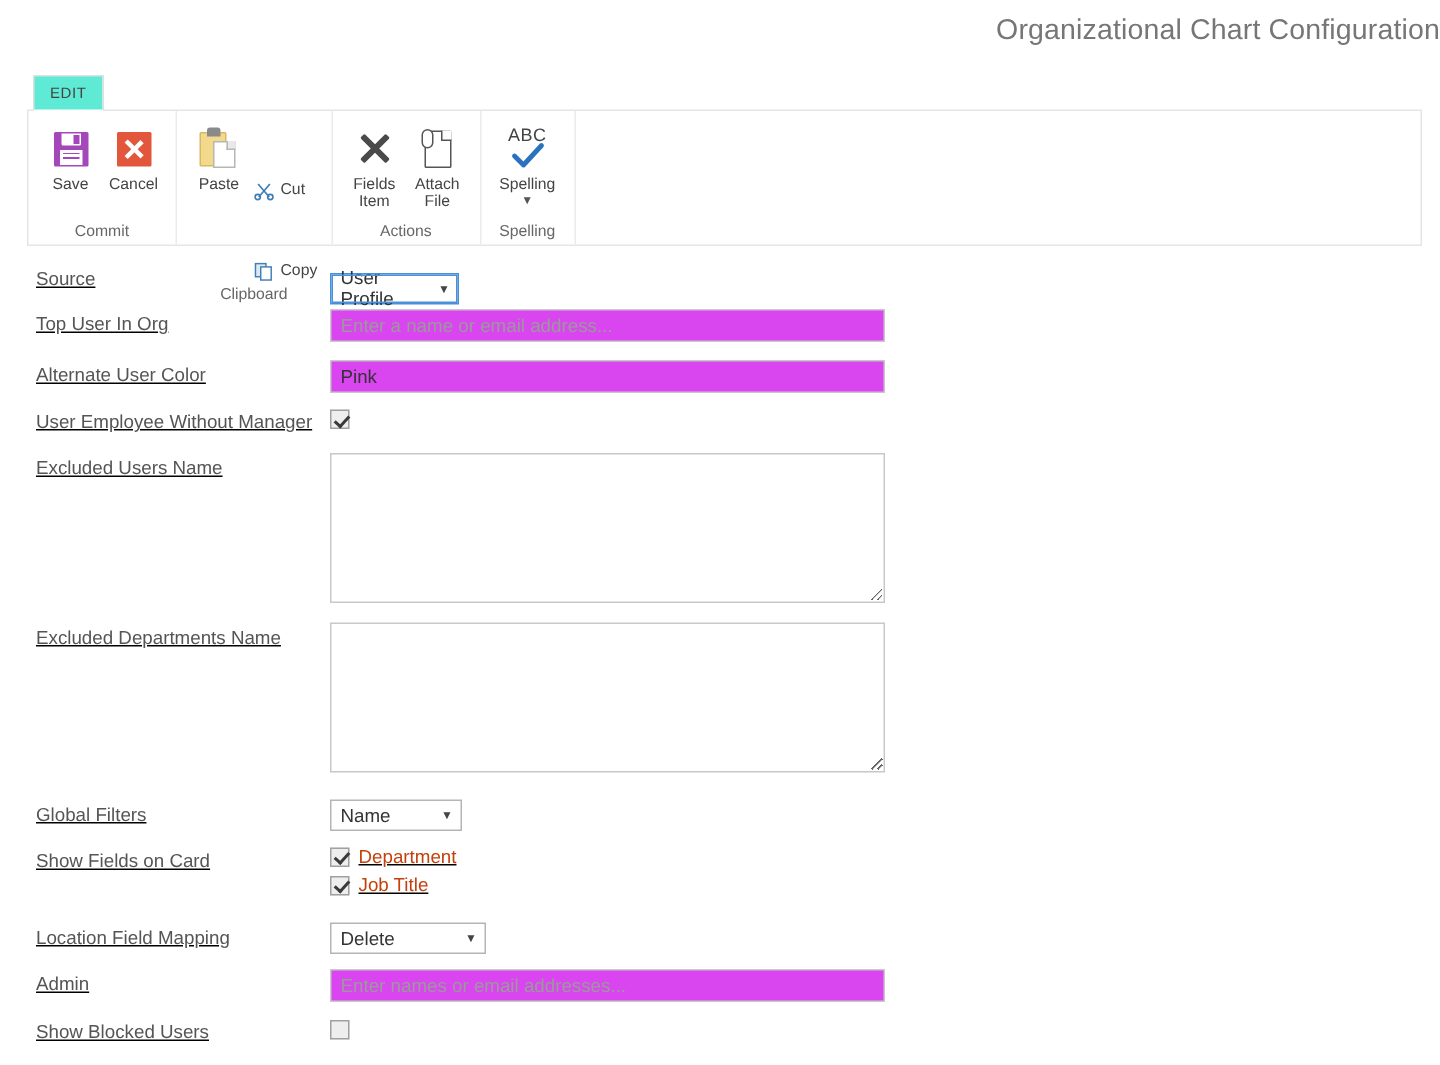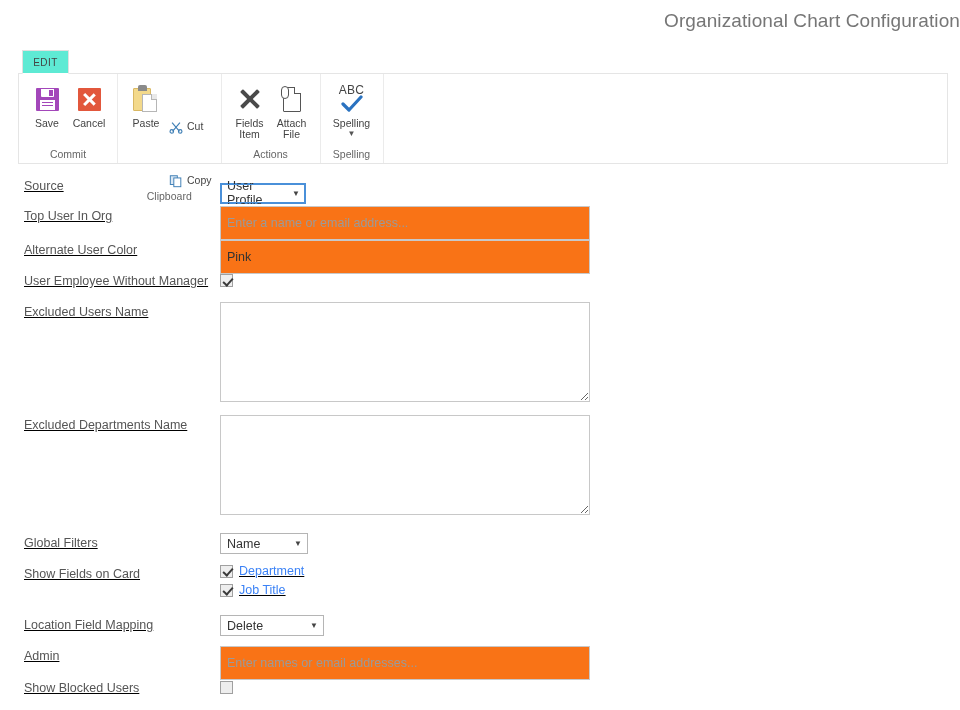--- a/index.html
+++ b/index.html
@@ -147,23 +147,23 @@
   .frow { position: relative; display: flex; align-items: flex-start; text-decoration: underline; }
   .flabel {
     width: 220px; padding-left: 24px;
     font-size: 12.5px; color: #555; line-height: 15px;
     padding-top: 3px;
   }
   .fctl { flex: 1; }
 
   .txt {
     width: 370px; height: 22px;
-    border: 1px solid #c8c8c8; background:#f97316;
+    border: 1px solid #c8c8c8; background:#d946ef;
     font-size: 12.5px; color:#333;
-    padding: 16px 6px; outline: none;
+    padding: 4px 6px; outline: none;
     font-family: "Liberation Sans", sans-serif;
   }
   .txt::placeholder { color:#9a9a9a; }
   .ta {
     width: 370px; height: 100px;
     border: 1px solid #c8c8c8; background:#fff; resize: vertical;
     font-size: 12.5px; color:#333; padding: 4px 6px; outline:none;
     font-family: "Liberation Sans", sans-serif;
   }
   .sel {
@@ -181,21 +181,21 @@
     vertical-align: middle;
   }
   .cbx:checked:after {
     content: "";
     position: absolute; left: 3.5px; top: 0.5px;
     width: 4px; height: 8px;
     border: solid #3a3a3a; border-width: 0 2px 2px 0;
     transform: rotate(42deg);
   }
   .cbxline { display:flex; align-items:center; gap:6px; margin-bottom:5px; }
-  .cbxline .cl { font-size:12.5px; color:#3b82f6; }
+  .cbxline .cl { font-size:12.5px; color:#c2410c; }
 </style>
 </head>
 <body>
 
 <div class="page">
 
   <div class="page-title">Organizational Chart Configuration</div>
 
   <div class="ribbon-wrap">
     <div class="ribbon-tabrow">

